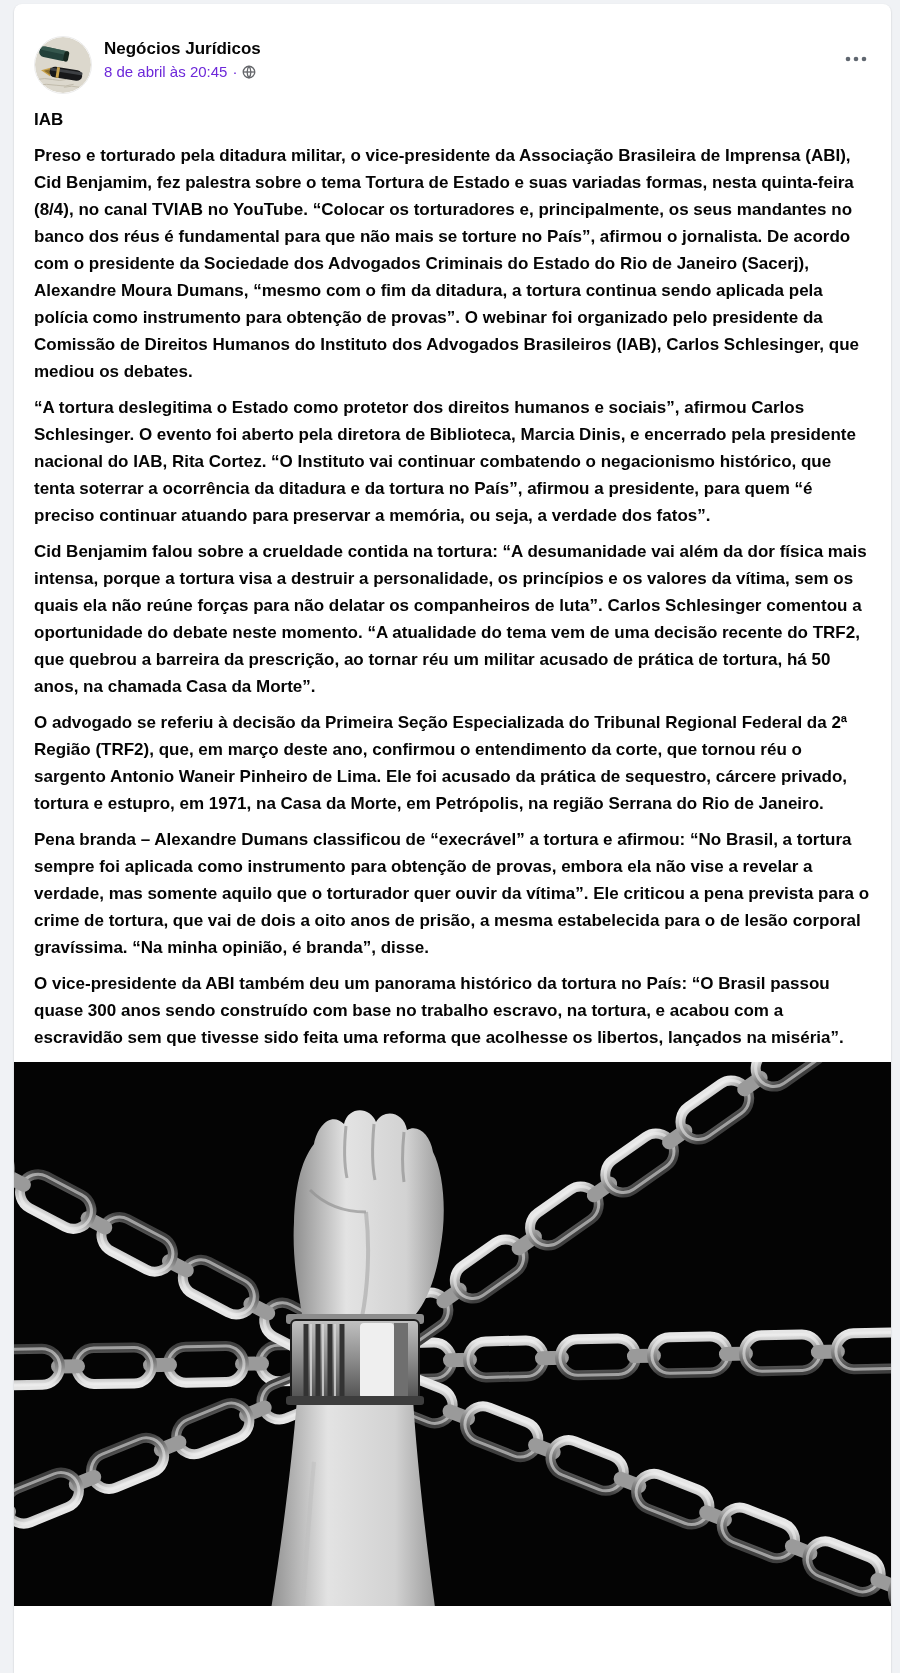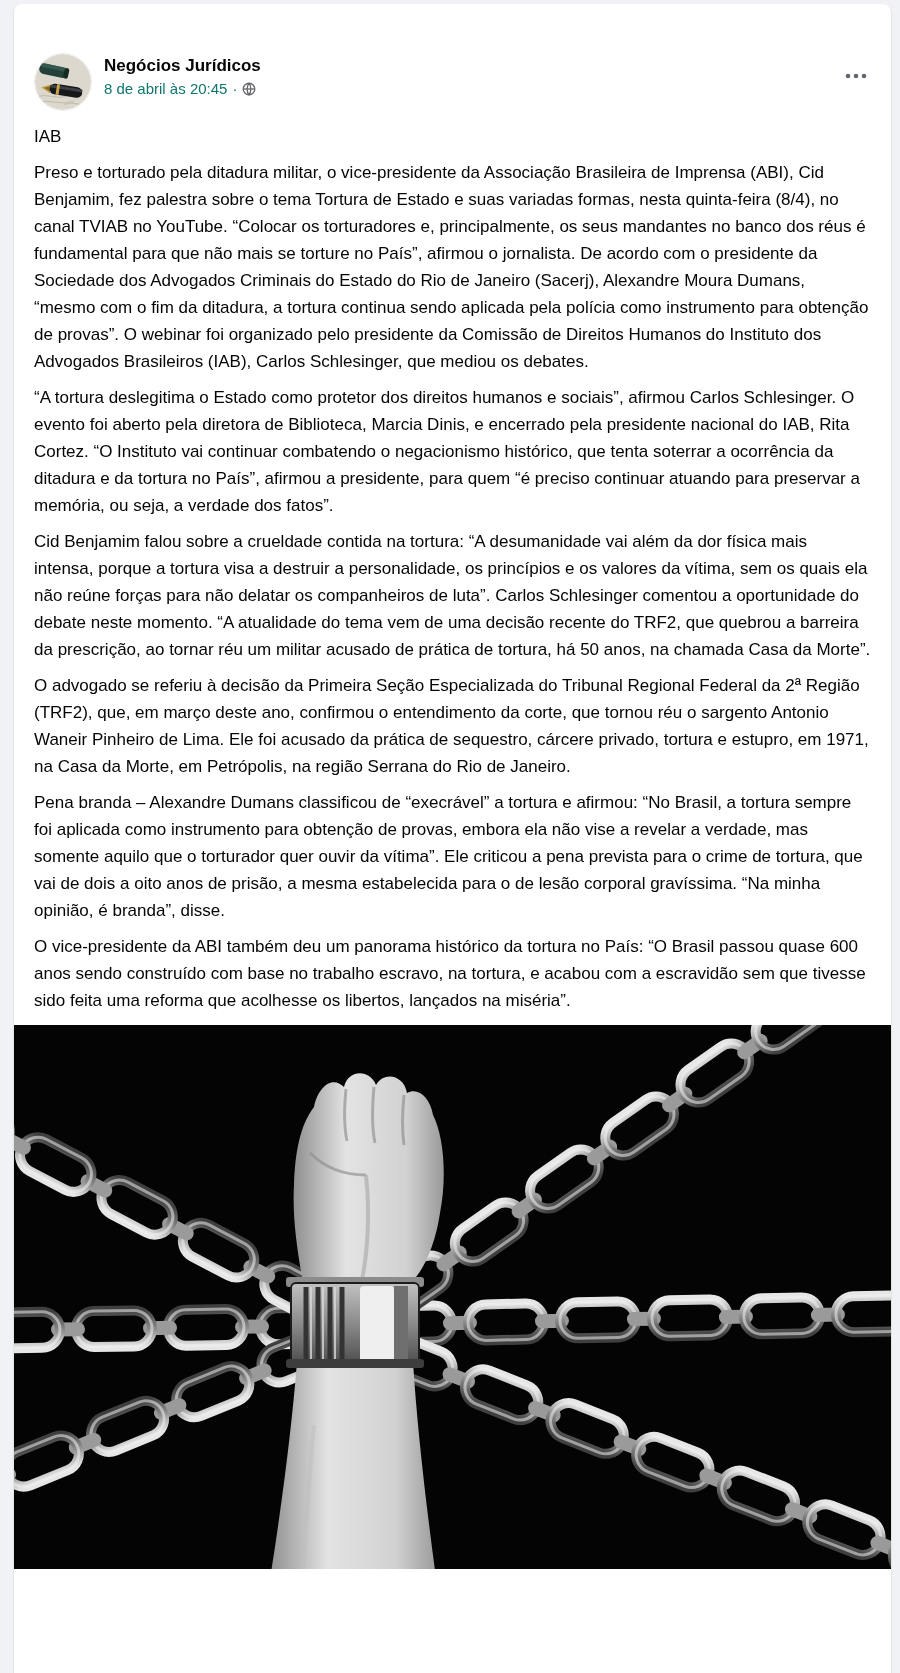--- a/index.html
+++ b/index.html
@@ -7,35 +7,35 @@
     width:900px;height:1673px;overflow:hidden;position:relative;
     background:#f0f2f5;
     font-family:"Liberation Sans","DejaVu Sans",sans-serif;
     -webkit-font-smoothing:antialiased;
   }
   .card{
     position:absolute;left:14px;top:4px;width:877px;height:1669px;
     background:#ffffff;border-radius:8px 8px 0 0;
     box-shadow:0 1px 2px rgba(0,0,0,.2);
   }
-  .header{display:flex;align-items:flex-start;padding:32px 16px 10px 20px;margin-top:17px;}
+  .header{display:flex;align-items:flex-start;padding:32px 16px 10px 20px;}
   .avatar{
     width:58px;height:58px;border-radius:50%;overflow:hidden;flex:none;
     cursor:pointer;border:1px solid rgba(0,0,0,.08);box-sizing:border-box;
   }
   .avatar svg{display:block;width:100%;height:100%;}
   .meta{margin-left:12px;flex:1;min-width:0;padding-top:2px;}
   .name{font-size:17px;font-weight:700;color:#050505;line-height:21px;cursor:pointer;}
-  .sub{margin-top:4px;font-size:15px;color:#0f766e;display:flex;align-items:center;gap:5px;line-height:18px;}
+  .sub{margin-top:4px;font-size:15px;color:#6d28d9;display:flex;align-items:center;gap:5px;line-height:18px;}
   .more-btn{
     width:38px;height:38px;border:none;background:transparent;border-radius:50%;
     display:flex;align-items:center;justify-content:center;cursor:pointer;margin-top:4px;
   }
   .content{padding:2px 20px 0 20px;font-size:17px;line-height:27px;color:#050505;}
-  .content p{margin:0;}
+  .content p{margin:0;font-weight:bold;}
   .content p + p{margin-top:9px;}
   .photo{
     margin-top:11px;height:544px;background:#000;overflow:hidden;cursor:pointer;
   }
   .photo svg{display:block;}
 </style>
 </head>
 <body>
 
 <div class="card">
@@ -98,21 +98,21 @@
     </button>
   </div>
 
   <div class="content">
       <p>IAB</p>
       <p>Preso e torturado pela ditadura militar, o vice-presidente da Associação Brasileira de Imprensa (ABI), Cid Benjamim, fez palestra sobre o tema Tortura de Estado e suas variadas formas, nesta quinta-feira (8/4), no canal TVIAB no YouTube. “Colocar os torturadores e, principalmente, os seus mandantes no banco dos réus é fundamental para que não mais se torture no País”, afirmou o jornalista. De acordo com o presidente da Sociedade dos Advogados Criminais do Estado do Rio de Janeiro (Sacerj), Alexandre Moura Dumans, “mesmo com o fim da ditadura, a tortura continua sendo aplicada pela polícia como instrumento para obtenção de provas”. O webinar foi organizado pelo presidente da Comissão de Direitos Humanos do Instituto dos Advogados Brasileiros (IAB), Carlos Schlesinger, que mediou os debates.</p>
       <p>“A tortura deslegitima o Estado como protetor dos direitos humanos e sociais”, afirmou Carlos Schlesinger. O evento foi aberto pela diretora de Biblioteca, Marcia Dinis, e encerrado pela presidente nacional do IAB, Rita Cortez. “O Instituto vai continuar combatendo o negacionismo histórico, que tenta soterrar a ocorrência da ditadura e da tortura no País”, afirmou a presidente, para quem “é preciso continuar atuando para preservar a memória, ou seja, a verdade dos fatos”.</p>
       <p>Cid Benjamim falou sobre a crueldade contida na tortura: “A desumanidade vai além da dor física mais intensa, porque a tortura visa a destruir a personalidade, os princípios e os valores da vítima, sem os quais ela não reúne forças para não delatar os companheiros de luta”. Carlos Schlesinger comentou a oportunidade do debate neste momento. “A atualidade do tema vem de uma decisão recente do TRF2, que quebrou a barreira da prescrição, ao tornar réu um militar acusado de prática de tortura, há 50 anos, na chamada Casa da Morte”.</p>
       <p>O advogado se referiu à decisão da Primeira Seção Especializada do Tribunal Regional Federal da 2ª Região (TRF2), que, em março deste ano, confirmou o entendimento da corte, que tornou réu o sargento Antonio Waneir Pinheiro de Lima. Ele foi acusado da prática de sequestro, cárcere privado, tortura e estupro, em 1971, na Casa da Morte, em Petrópolis, na região Serrana do Rio de Janeiro.</p>
       <p>Pena branda – Alexandre Dumans classificou de “execrável” a tortura e afirmou: “No Brasil, a tortura sempre foi aplicada como instrumento para obtenção de provas, embora ela não vise a revelar a verdade, mas somente aquilo que o torturador quer ouvir da vítima”. Ele criticou a pena prevista para o crime de tortura, que vai de dois a oito anos de prisão, a mesma estabelecida para o de lesão corporal gravíssima. “Na minha opinião, é branda”, disse.</p>
-      <p>O vice-presidente da ABI também deu um panorama histórico da tortura no País: “O Brasil passou quase 600 anos sendo construído com base no trabalho escravo, na tortura, e acabou com a escravidão sem que tivesse sido feita uma reforma que acolhesse os libertos, lançados na miséria”.</p>
+      <p>O vice-presidente da ABI também deu um panorama histórico da tortura no País: “O Brasil passou quase 300 anos sendo construído com base no trabalho escravo, na tortura, e acabou com a escravidão sem que tivesse sido feita uma reforma que acolhesse os libertos, lançados na miséria”.</p>
     </div>
 
   <div class="photo" role="img" aria-label="Foto em preto e branco de um punho cerrado erguido, com o pulso preso por uma algema de metal da qual partem correntes em várias direções">
     <svg id="photo-svg" width="877" height="560" viewBox="0 0 877 560" preserveAspectRatio="none">
       <defs>
         <linearGradient id="metal" x1="0" y1="0" x2="0" y2="1">
           <stop offset="0" stop-color="#e6e6e6"></stop>
           <stop offset="0.45" stop-color="#8f8f8f"></stop>
           <stop offset="1" stop-color="#3f3f3f"></stop>
         </linearGradient>

